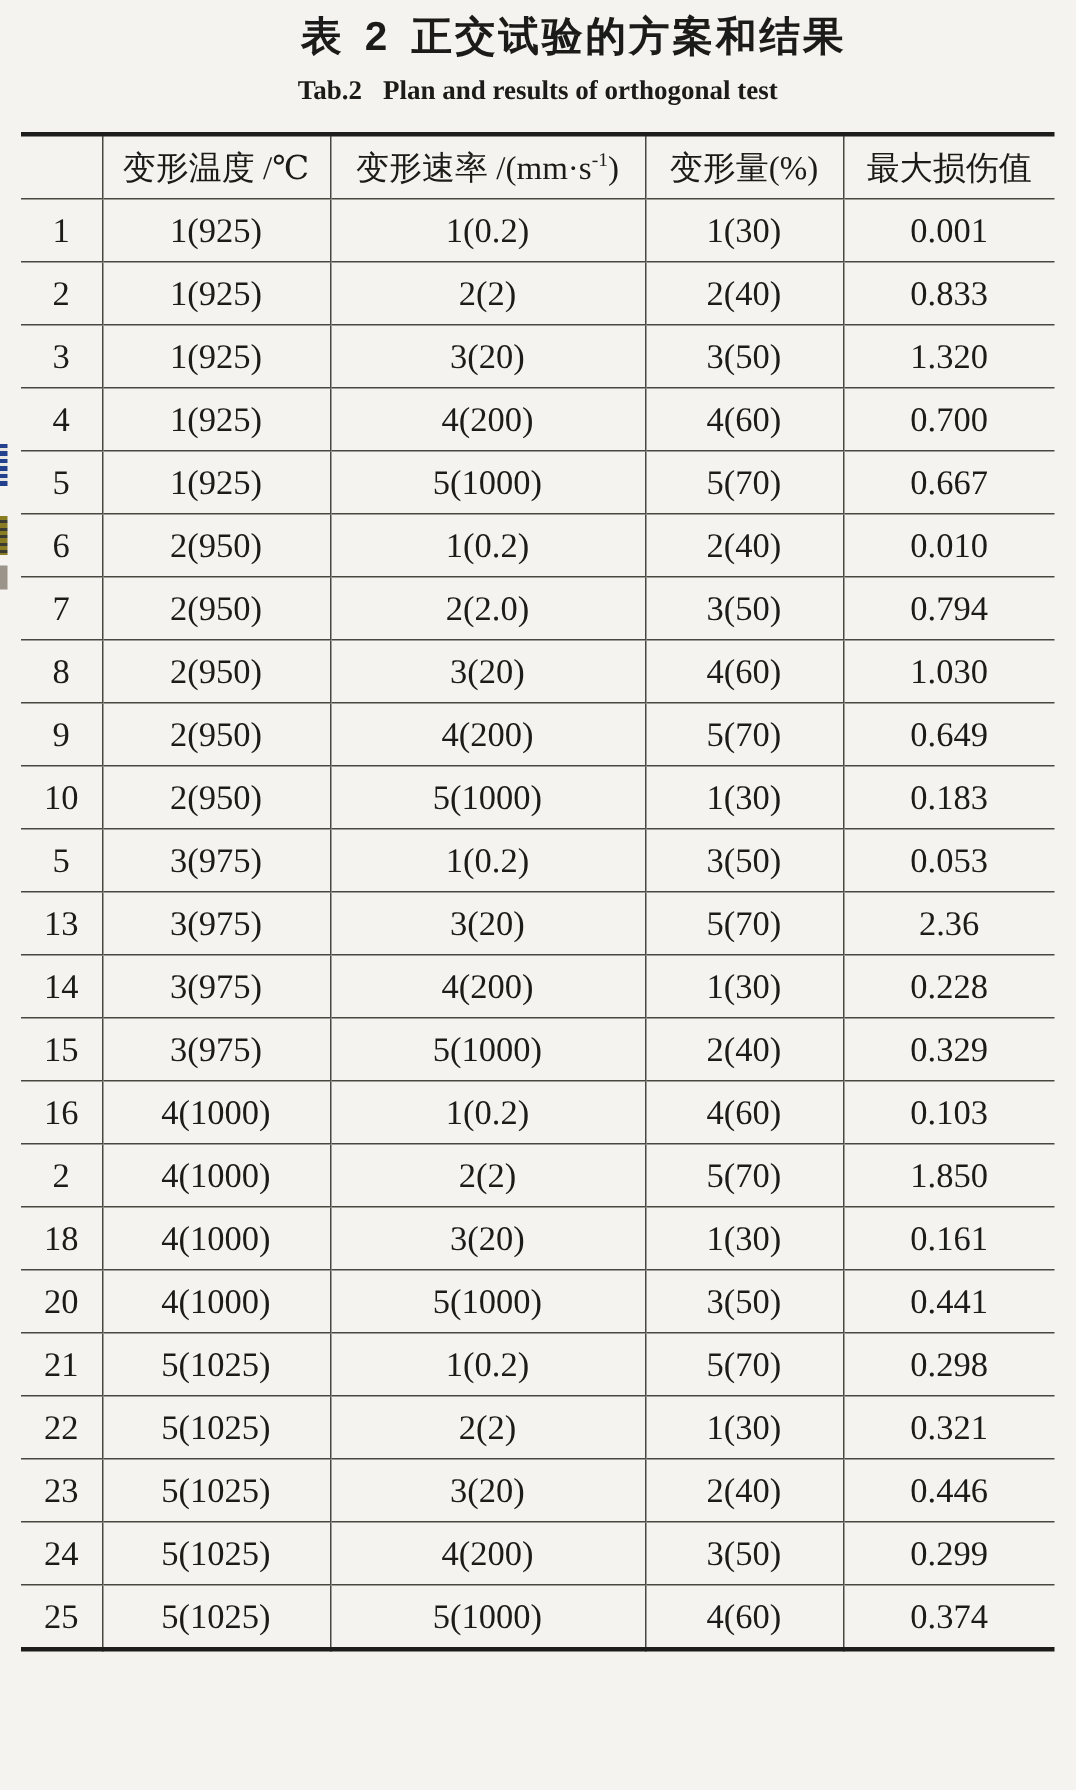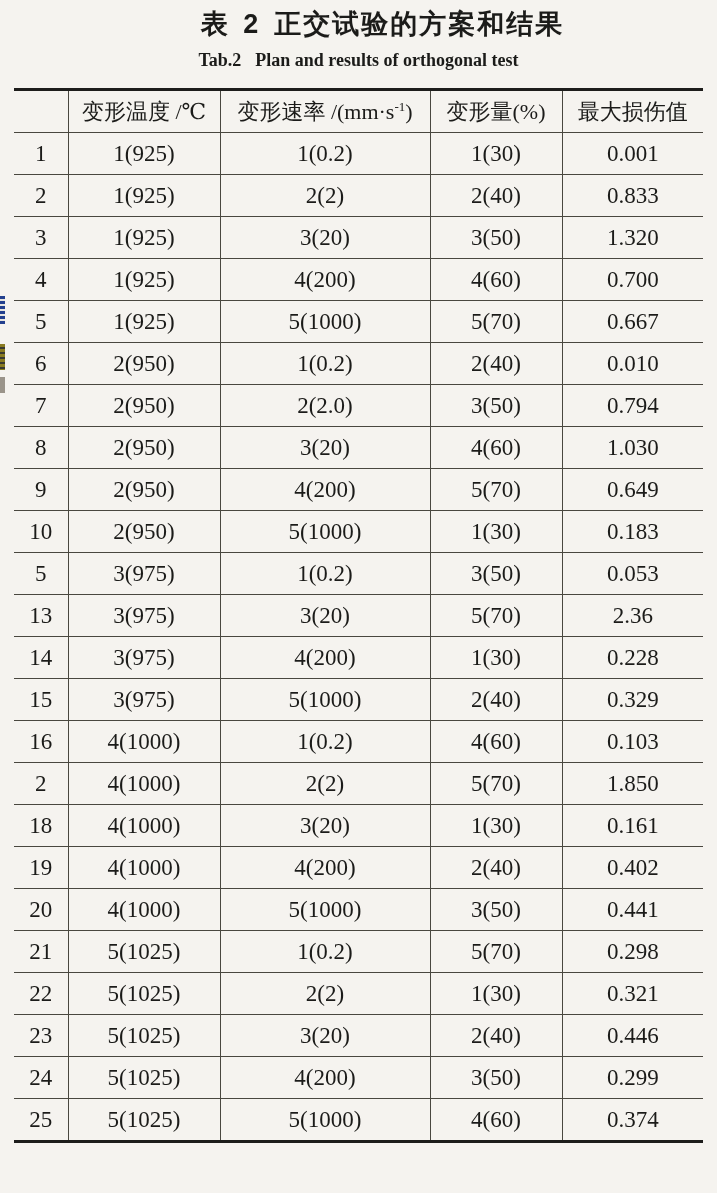--- a/index.html
+++ b/index.html
@@ -246,27 +246,20 @@
   </tr>
 
   <tr>
     <td>18</td>
     <td>4(1000)</td>
     <td>3(20)</td>
     <td>1(30)</td>
     <td>0.161</td>
   </tr>
 
-  <tr>
-    <td>19</td>
-    <td>4(1000)</td>
-    <td>4(200)</td>
-    <td>2(40)</td>
-    <td>0.402</td>
-  </tr>
 
   <tr>
     <td>20</td>
     <td>4(1000)</td>
     <td>5(1000)</td>
     <td>3(50)</td>
     <td>0.441</td>
   </tr>
 
   <tr>

